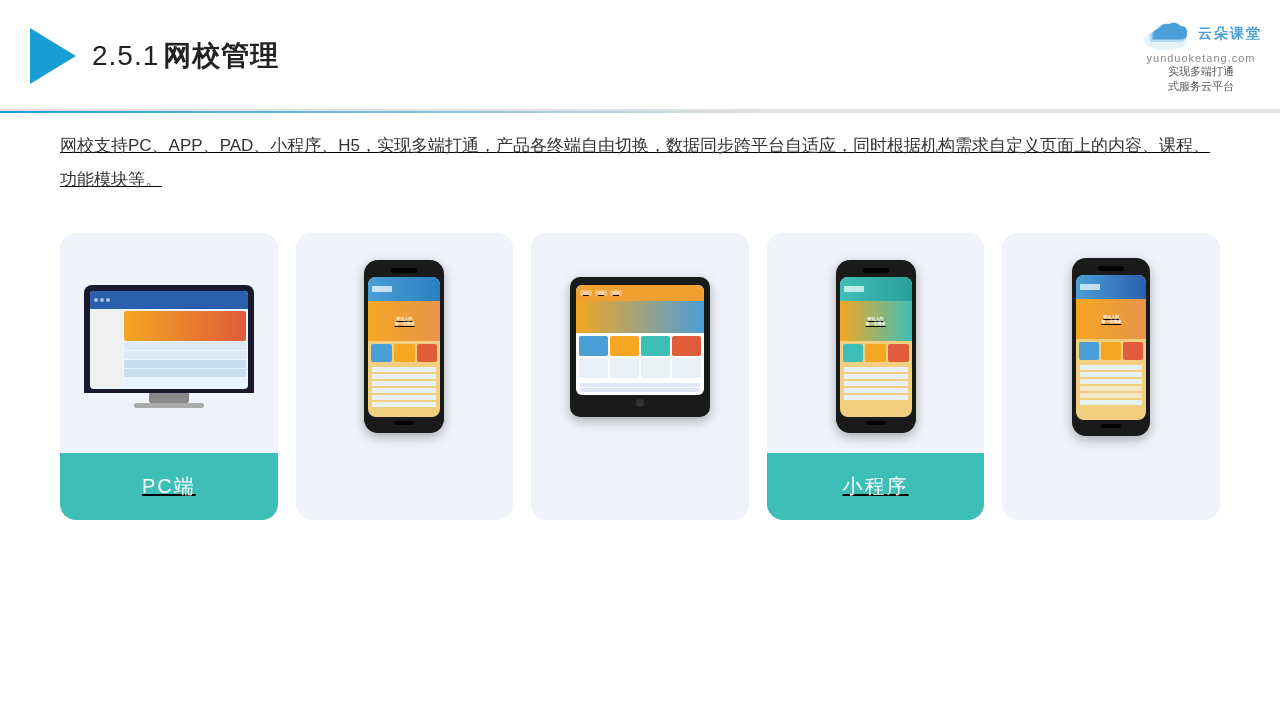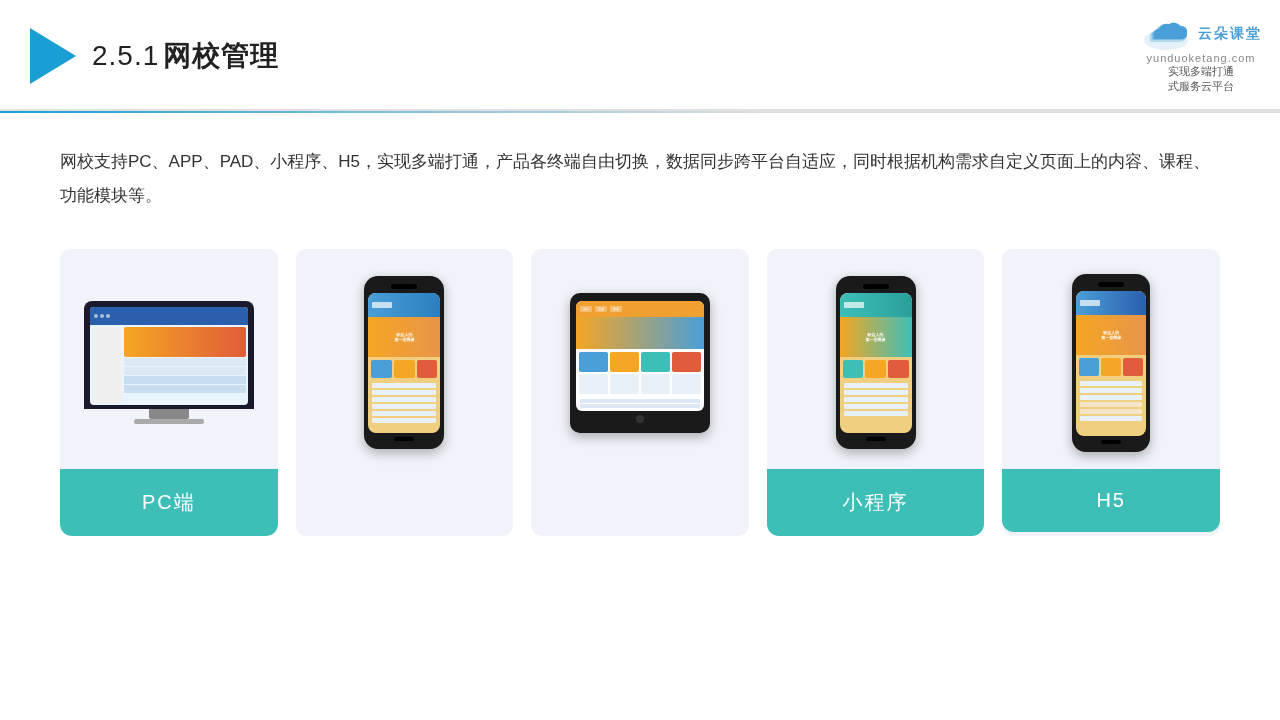--- a/index.html
+++ b/index.html
@@ -73,40 +73,41 @@
 
     
     .divider {
       height: 2px;
       background: linear-gradient(to right, #1a9fd4, #e0e0e0 60%);
       margin: 0;
     }
 
     
     .content {
-      padding: 32px 60px 20px 60px;
+      padding: 16px 60px 20px 60px;
+      text-decoration: underline;
     }
     .description {
       font-size: 17px;
       color: #333;
       line-height: 2;
       margin-bottom: 36px;
     }
 
     
     .cards-container {
       display: flex;
       gap: 18px;
       justify-content: center;
       align-items: stretch;
     }
 
     .card {
       background: #f0f4fa;
-      border-radius: 11px;
+      border-radius: 16px;
       width: 210px;
       display: flex;
       flex-direction: column;
       align-items: center;
       overflow: hidden;
       flex: 1;
       max-width: 220px;
     }
 
     .card-image-area {
@@ -549,17 +550,16 @@
               <div class="phone-screen-row"></div>
               <div class="phone-screen-row"></div>
               <div class="phone-screen-row" style="background:#f5e6c8;"></div>
               <div class="phone-screen-row" style="background:#f5e6c8;"></div>
               <div class="phone-screen-row"></div>
             </div>
           </div>
           <div class="phone-bottom-bar"></div>
         </div>
       </div>
-      <div class="card-label">H5</div>
     </div>
 
   </div>
 </div>
 
 </body></html>

